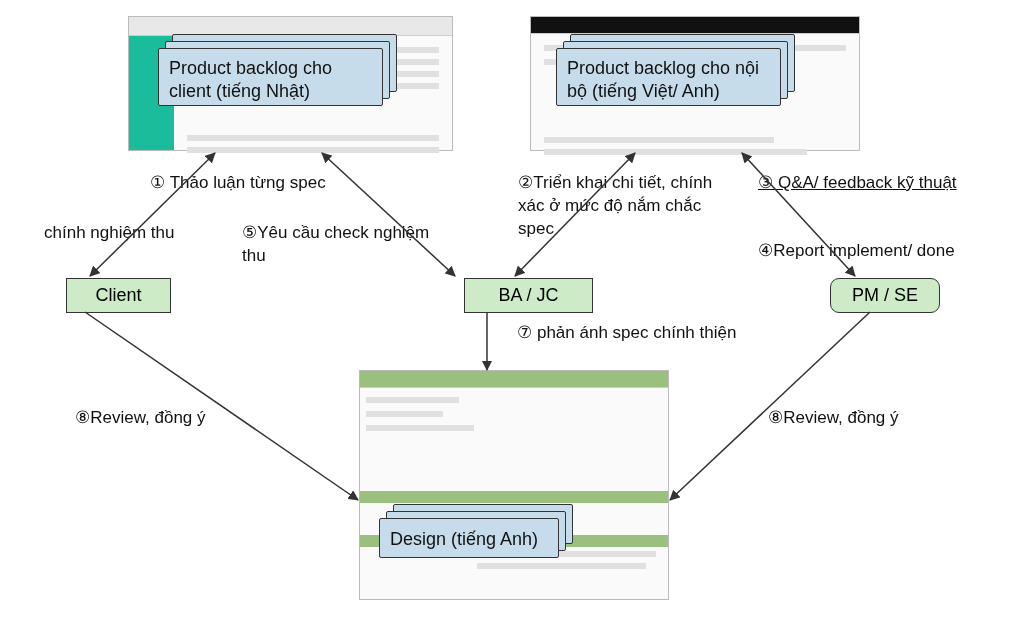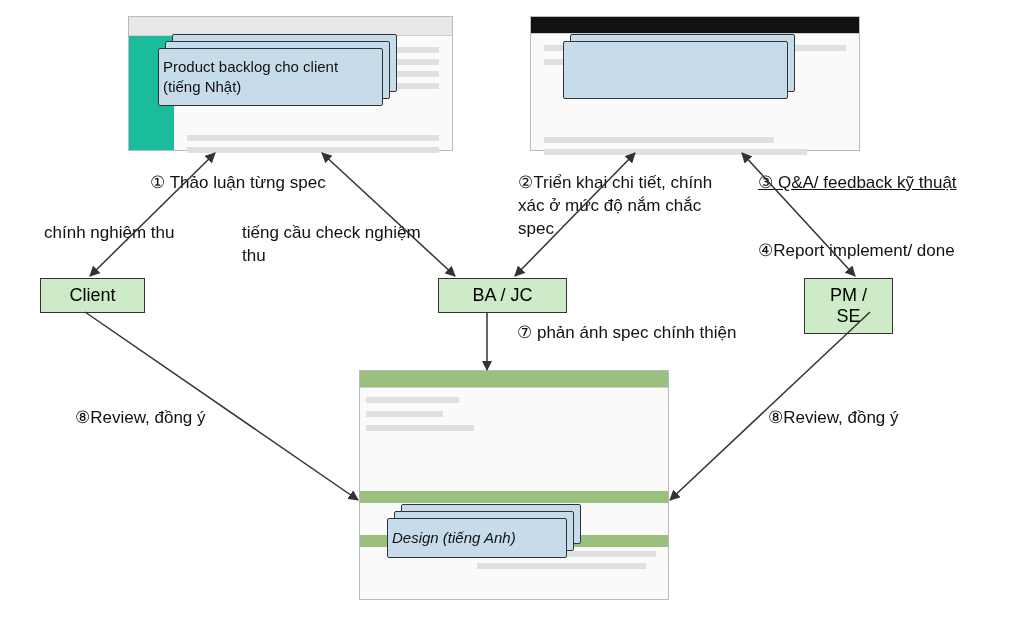--- a/index.html
+++ b/index.html
@@ -18,34 +18,35 @@
   }
   .stack .paper {
     position: absolute;
     background: #c7dceb;
     border: 1px solid #333;
     border-radius: 2px;
     box-sizing: border-box;
   }
   .stack .top {
     z-index: 3;
-    padding: 8px 4px;
-    font-size: 15px;
+    padding: 8px 10px;
+    font-size: 18px;
     line-height: 1.3;
     color: #111;
   }
   
   .role {
     position: absolute;
     background: #cdebc6;
     border: 1px solid #333;
     padding: 6px 16px;
     font-size: 18px;
     text-align: center;
     box-sizing: border-box;
+    margin-left: 26px;
   }
   
   .lbl {
     position: absolute;
     font-size: 17px;
     line-height: 1.35;
     color: #111;
     white-space: pre-line;
   }
   
@@ -143,33 +144,34 @@
 
 <div class="stack" style="left:158px; top:48px; width:230px; height:66px;">
   <div class="paper" style="left:14px; top:-14px; width:225px; height:58px;"></div>
   <div class="paper" style="left:7px;  top:-7px;  width:225px; height:58px;"></div>
   <div class="paper top" style="left:0; top:0; width:225px; height:58px;">Product backlog cho client (tiếng Nhật)</div>
 </div>
 
 <div class="stack" style="left:556px; top:48px; width:230px; height:66px;">
   <div class="paper" style="left:14px; top:-14px; width:225px; height:58px;"></div>
   <div class="paper" style="left:7px;  top:-7px;  width:225px; height:58px;"></div>
+  <div class="paper top" style="left:0; top:0; width:225px; height:58px;">Product backlog cho nội bộ (tiếng Việt/ Anh)</div>
 </div>
 
-<div class="stack" style="left:387px; top:518px; width:190px; height:50px;font-style:italic;">
+<div class="stack" style="left:379px; top:518px; width:190px; height:50px;">
   <div class="paper" style="left:14px; top:-14px; width:180px; height:40px;"></div>
   <div class="paper" style="left:7px;  top:-7px;  width:180px; height:40px;"></div>
   <div class="paper top" style="left:0; top:0; width:180px; height:40px; padding-top:9px;">Design (tiếng Anh)</div>
 </div>
 
 <div class="role" style="left:40px;  top:278px; width:105px;">Client</div>
 <div class="role" style="left:438px; top:278px; width:129px;">BA / JC</div>
-<div class="role" style="left:804px; top:278px; width:89px;">PM / SE</div>
+<div class="role" style="left:804px; top:278px; width:110px;border-radius:9px;">PM / SE</div>
 
 <div class="lbl" style="left:150px; top:172px;">① Thảo luận từng spec</div>
 <div class="lbl" style="left:518px; top:172px; width:220px;">②Triển khai chi tiết, chính xác ở mức độ nắm chắc spec</div>
 <div class="lbl" style="left:758px; top:172px; width:220px;text-decoration:underline;">③ Q&amp;A/ feedback kỹ thuật</div>
 <div class="lbl" style="left:758px; top:240px;">④Report implement/ done</div>
-<div class="lbl" style="left:242px; top:222px; width:190px;">tiếng cầu check nghiệm thu</div>
+<div class="lbl" style="left:242px; top:222px; width:190px;">⑤Yêu cầu check nghiệm thu</div>
 <div class="lbl" style="left:44px;  top:222px;">chính nghiệm thu</div>
 <div class="lbl" style="left:517px; top:322px; width:225px;">⑦ phản ánh spec chính thiện</div>
 <div class="lbl" style="left:75px;  top:407px;">⑧Review, đồng ý</div>
 <div class="lbl" style="left:768px; top:407px;">⑧Review, đồng ý</div>
 
 </body></html>

